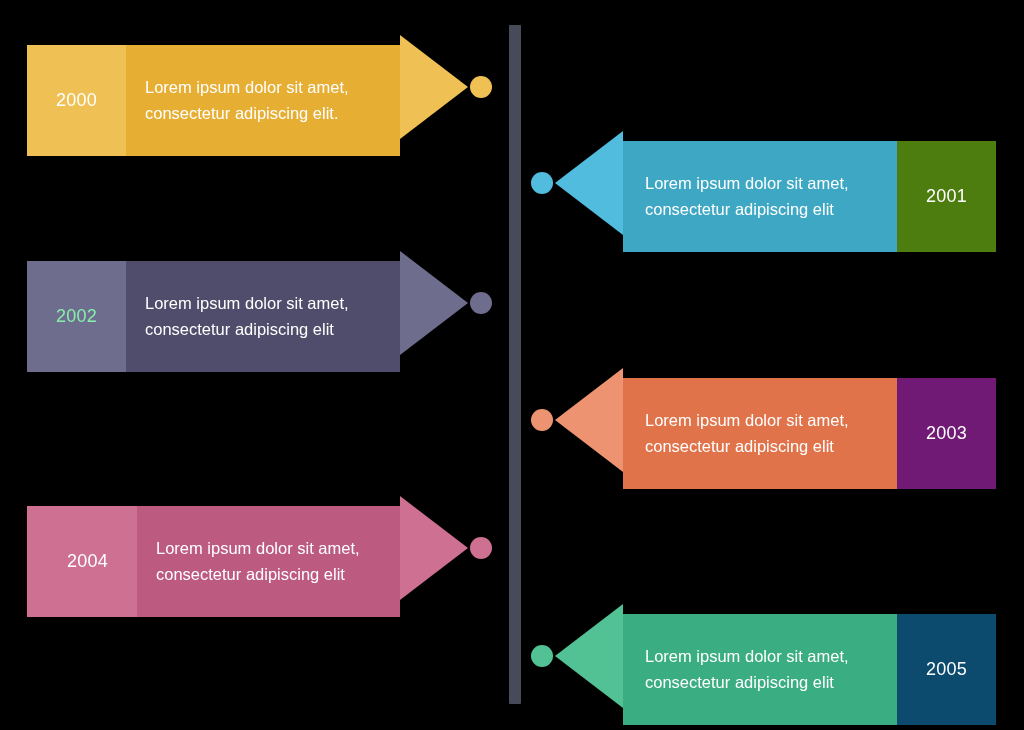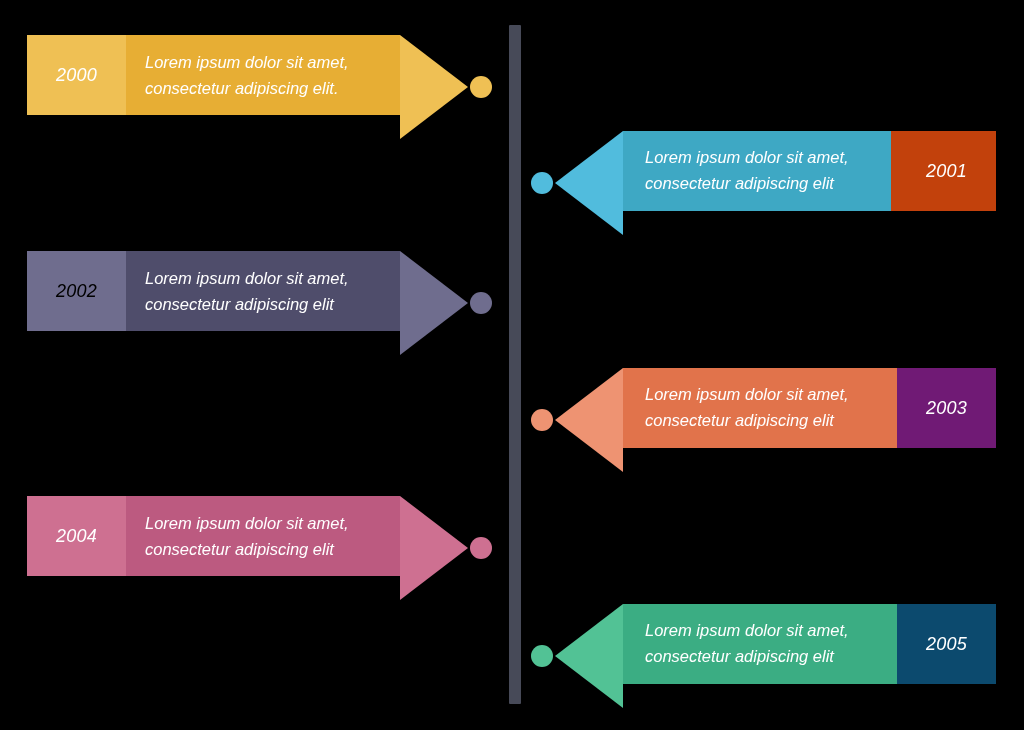--- a/index.html
+++ b/index.html
@@ -31,25 +31,24 @@
   .row {
     position: absolute;
     height: 104px;
   }
   .row.left  { left: 27px;  }
   .row.right { right: 28px; }
 
   
   .bar {
     position: absolute;
-    top: 0;
-    height: 80px;
+    top: 10px;
+    height: 111px;
     display: flex;
     align-items: stretch;
-    font-style: italic;
   }
   .row.left  .bar { left: 0;  width: 373px; }
   .row.right .bar { right: 0; width: 373px; }
 
   .year-block {
     width: 99px;
     flex: 0 0 99px;
     display: flex;
     align-items: center;
     justify-content: center;
@@ -127,44 +126,44 @@
         <div class="bar">
           <div class="year-block" style="background: rgb(239, 192, 84); color: rgb(255, 255, 255);">2000</div>
           <div class="body-block" style="background: rgb(231, 174, 52); color: rgb(255, 255, 255);">Lorem ipsum dolor sit amet, consectetur adipiscing elit.</div>
         </div>
       </div>
       <div class="row right" style="top: 131px;">
         <div class="pointer" style="border-right-color: rgb(81, 188, 221);"></div>
         <div class="dot" style="background: rgb(81, 188, 221);"></div>
         <div class="bar">
           <div class="body-block" style="background: rgb(62, 168, 196); color: rgb(255, 255, 255);">Lorem ipsum dolor sit amet, consectetur adipiscing elit</div>
-          <div class="year-block" style="background: #c2410c; color: rgb(255, 255, 255); padding-left: 6px;">2001</div>
+          <div class="year-block" style="background: #4d7c0f; color: rgb(255, 255, 255);">2001</div>
         </div>
       </div>
       <div class="row left" style="top: 251px;">
         <div class="pointer" style="border-left-color: rgb(111, 109, 142);"></div>
         <div class="dot" style="background: rgb(111, 109, 142);"></div>
         <div class="bar">
-          <div class="year-block" style="background: rgb(111, 109, 142); color: #000000;">2002</div>
+          <div class="year-block" style="background: rgb(111, 109, 142); color: #86efac;">2002</div>
           <div class="body-block" style="background: rgb(79, 77, 107); color: rgb(255, 255, 255);">Lorem ipsum dolor sit amet, consectetur adipiscing elit</div>
         </div>
       </div>
       <div class="row right" style="top: 368px;">
         <div class="pointer" style="border-right-color: rgb(238, 147, 114);"></div>
         <div class="dot" style="background: rgb(238, 147, 114);"></div>
         <div class="bar">
           <div class="body-block" style="background: rgb(225, 115, 75); color: rgb(255, 255, 255);">Lorem ipsum dolor sit amet, consectetur adipiscing elit</div>
           <div class="year-block" style="background: #701a75; color: rgb(255, 255, 255);">2003</div>
         </div>
       </div>
       <div class="row left" style="top: 496px;">
         <div class="pointer" style="border-left-color: rgb(206, 112, 145);"></div>
         <div class="dot" style="background: rgb(206, 112, 145);"></div>
         <div class="bar">
-          <div class="year-block" style="background: rgb(206, 112, 145); color: rgb(255, 255, 255);">2004</div>
+          <div class="year-block" style="background: rgb(206, 112, 145); color: rgb(255, 255, 255); padding-left: 11px;">2004</div>
           <div class="body-block" style="background: rgb(188, 90, 128); color: rgb(255, 255, 255);">Lorem ipsum dolor sit amet, consectetur adipiscing elit</div>
         </div>
       </div>
       <div class="row right" style="top: 604px;">
         <div class="pointer" style="border-right-color: rgb(82, 194, 149);"></div>
         <div class="dot" style="background: rgb(82, 194, 149);"></div>
         <div class="bar">
           <div class="body-block" style="background: rgb(59, 173, 131); color: rgb(255, 255, 255);">Lorem ipsum dolor sit amet, consectetur adipiscing elit</div>
           <div class="year-block" style="background: #0c4a6e; color: rgb(255, 255, 255);">2005</div>
         </div>

